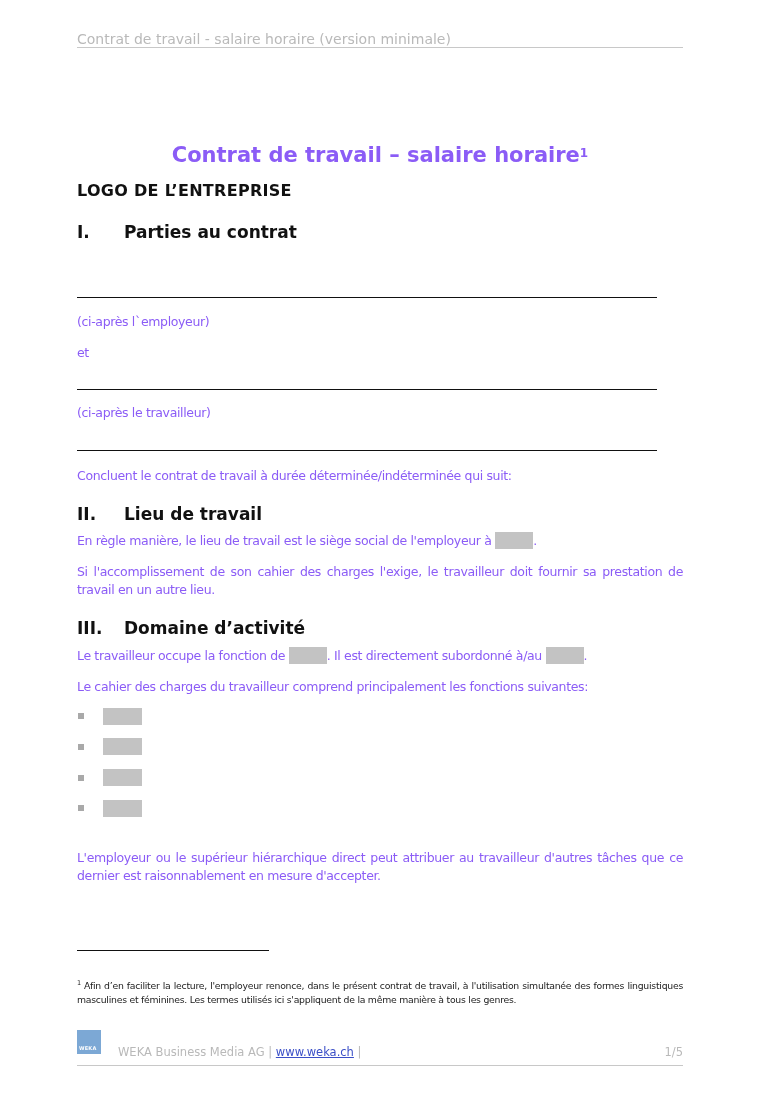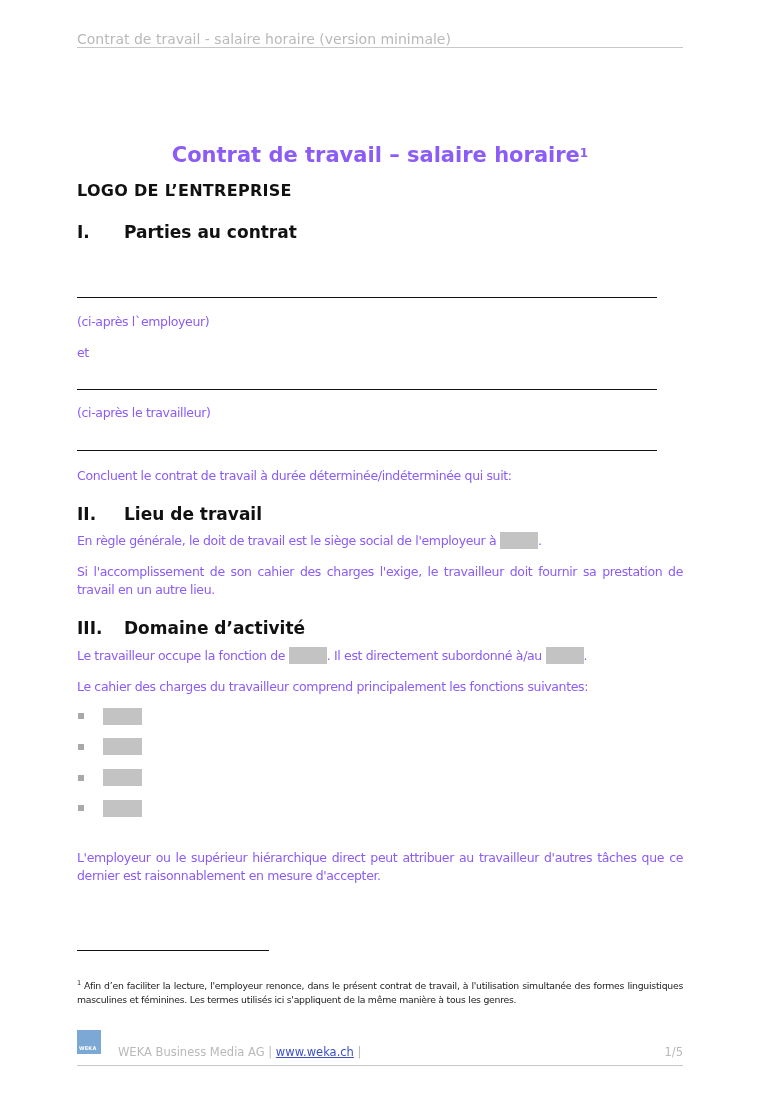--- a/index.html
+++ b/index.html
@@ -52,21 +52,21 @@
 <div class="abs para" style="top:344px">et</div>
 <div class="abs rule" style="top:389px"></div>
 <div class="abs para" style="top:404px">(ci-après le travailleur)</div>
 <div class="abs rule" style="top:450px"></div>
 <div class="abs para" style="top:467px">Concluent le contrat de travail à durée déterminée/indéterminée qui suit:</div>
 
 <div class="abs sec-h" style="top:504px">
   <span class="num">II.</span><span>Lieu de travail</span>
 </div>
 <div class="abs para" style="top:532px">
-  <span>En règle générale, le doit de travail est le siège social de l'employeur à </span><span class="field"></span><span>.</span>
+  <span>En règle manière, le lieu de travail est le siège social de l'employeur à </span><span class="field"></span><span>.</span>
 </div>
 <div class="abs para justify" style="top:563px">Si l'accomplissement de son cahier des charges l'exige, le travailleur doit fournir sa prestation de travail en un autre lieu.</div>
 
 <div class="abs sec-h" style="top:618px">
   <span class="num">III.</span><span>Domaine d’activité</span>
 </div>
 <div class="abs para" style="top:647px">
   <span>Le travailleur occupe la fonction de </span><span class="field"></span><span>. Il est directement subordonné à/au </span><span class="field"></span><span>.</span>
 </div>
 <div class="abs para" style="top:678px">Le cahier des charges du travailleur comprend principalement les fonctions suivantes:</div>

